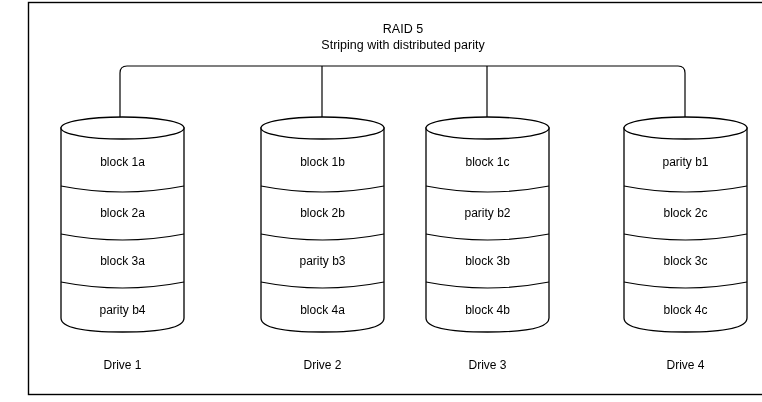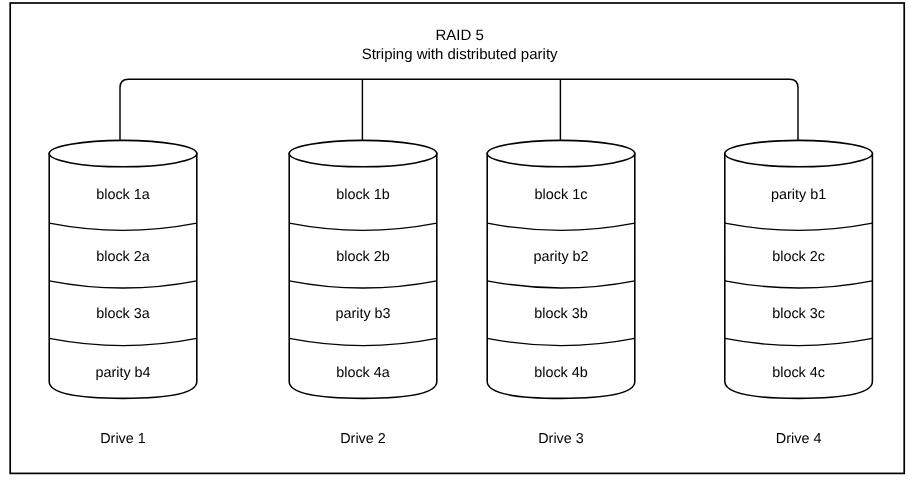--- a/index.html
+++ b/index.html
@@ -10,20 +10,21 @@
   body {
     width: 762px;
     height: 402px;
     font-family: "Liberation Sans", sans-serif;
     overflow: hidden;
   }
   #stage {
     position: relative;
     width: 648px;
     height: 402px;
+    margin-left: 20px;
   }
   #diagram {
     position: absolute;
     left: 0;
     top: 0;
     width: 762px;
     height: 402px;
   }
   .frame-rect {
     fill: #ffffff;

